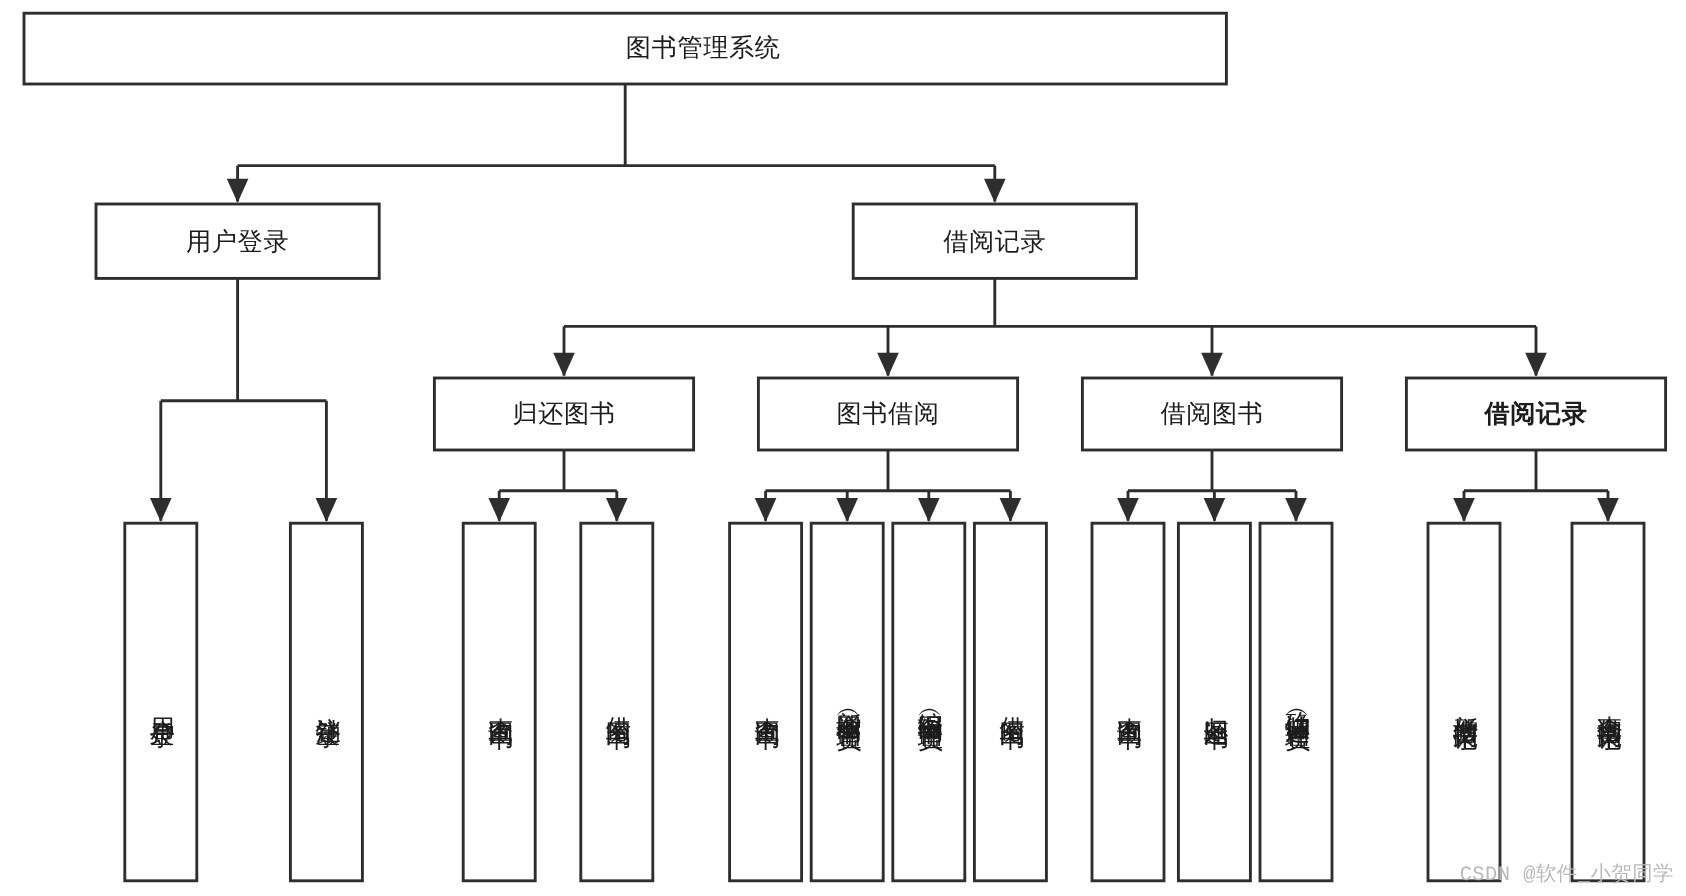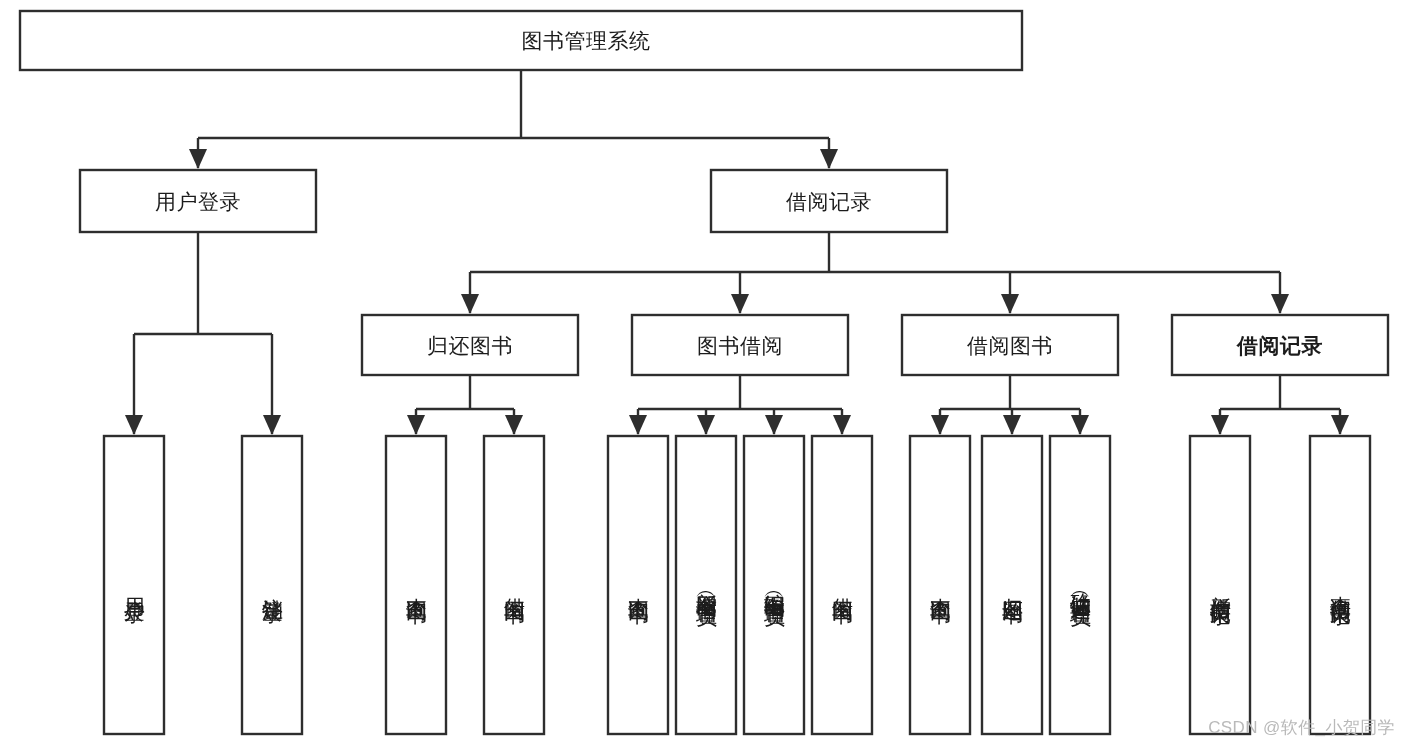--- a/index.html
+++ b/index.html
@@ -60,21 +60,21 @@
     font-size: 21px;
     line-height: 1.18;
     letter-spacing: 2px;
   }
   .watermark {
     position: absolute;
     right: 10px;
     bottom: 8px;
     font-size: 17px;
     color: #b9b9b9;
-    font-family: Liberation Sans, sans-serif;
+    font-family: Liberation Mono, monospace;
     letter-spacing: 0.4px;
     white-space: nowrap;
   }
 </style>
 </head>
 <body>
 
 <div id="canvas">
 
   <svg class="diagram" viewBox="0 0 1405 747">

